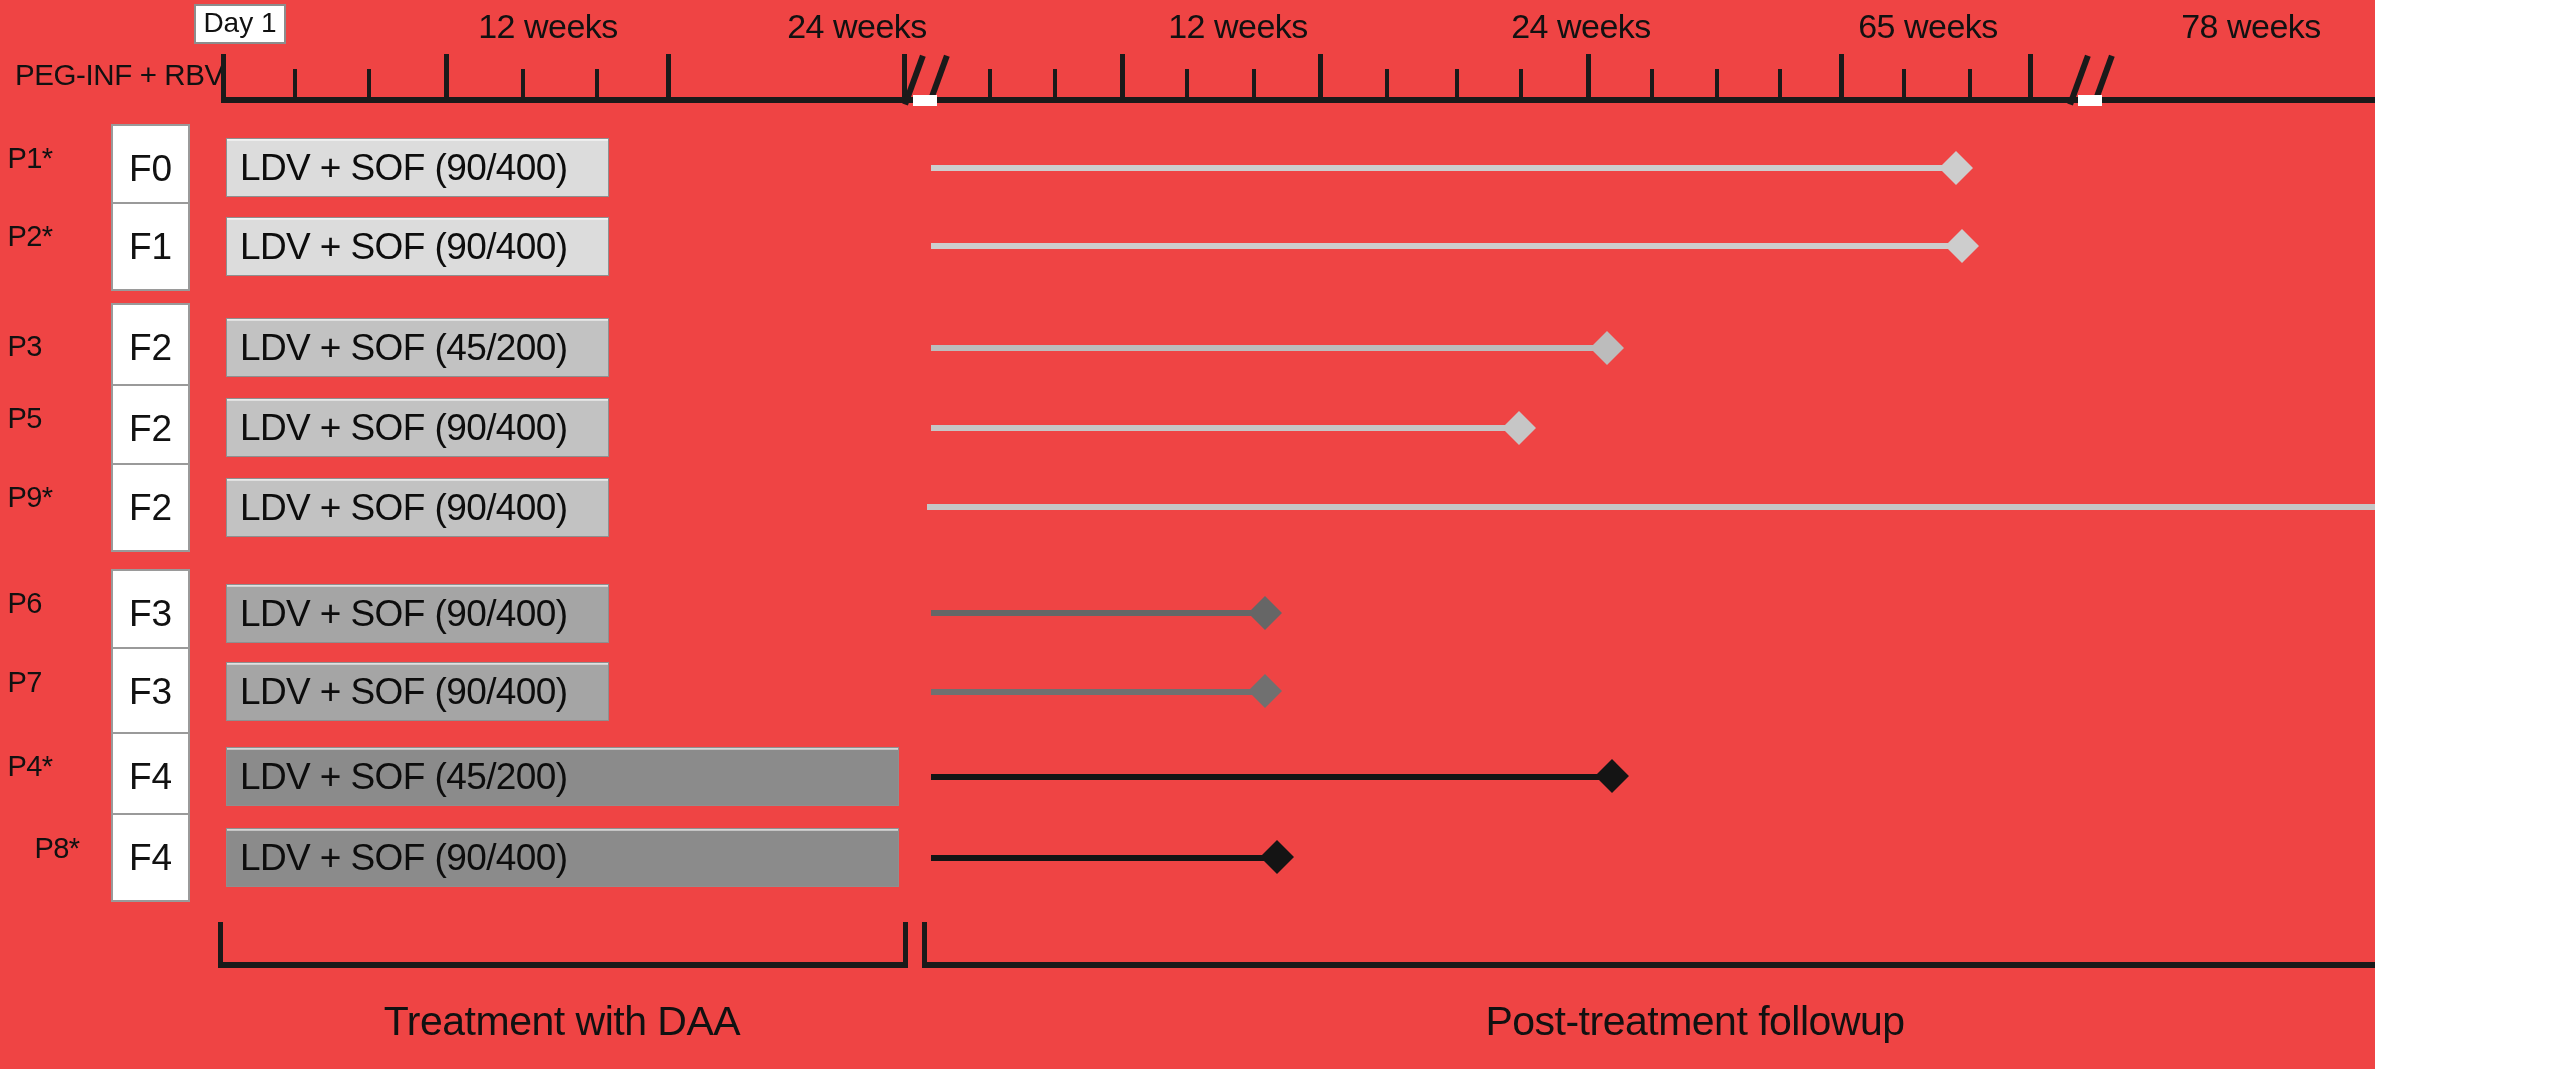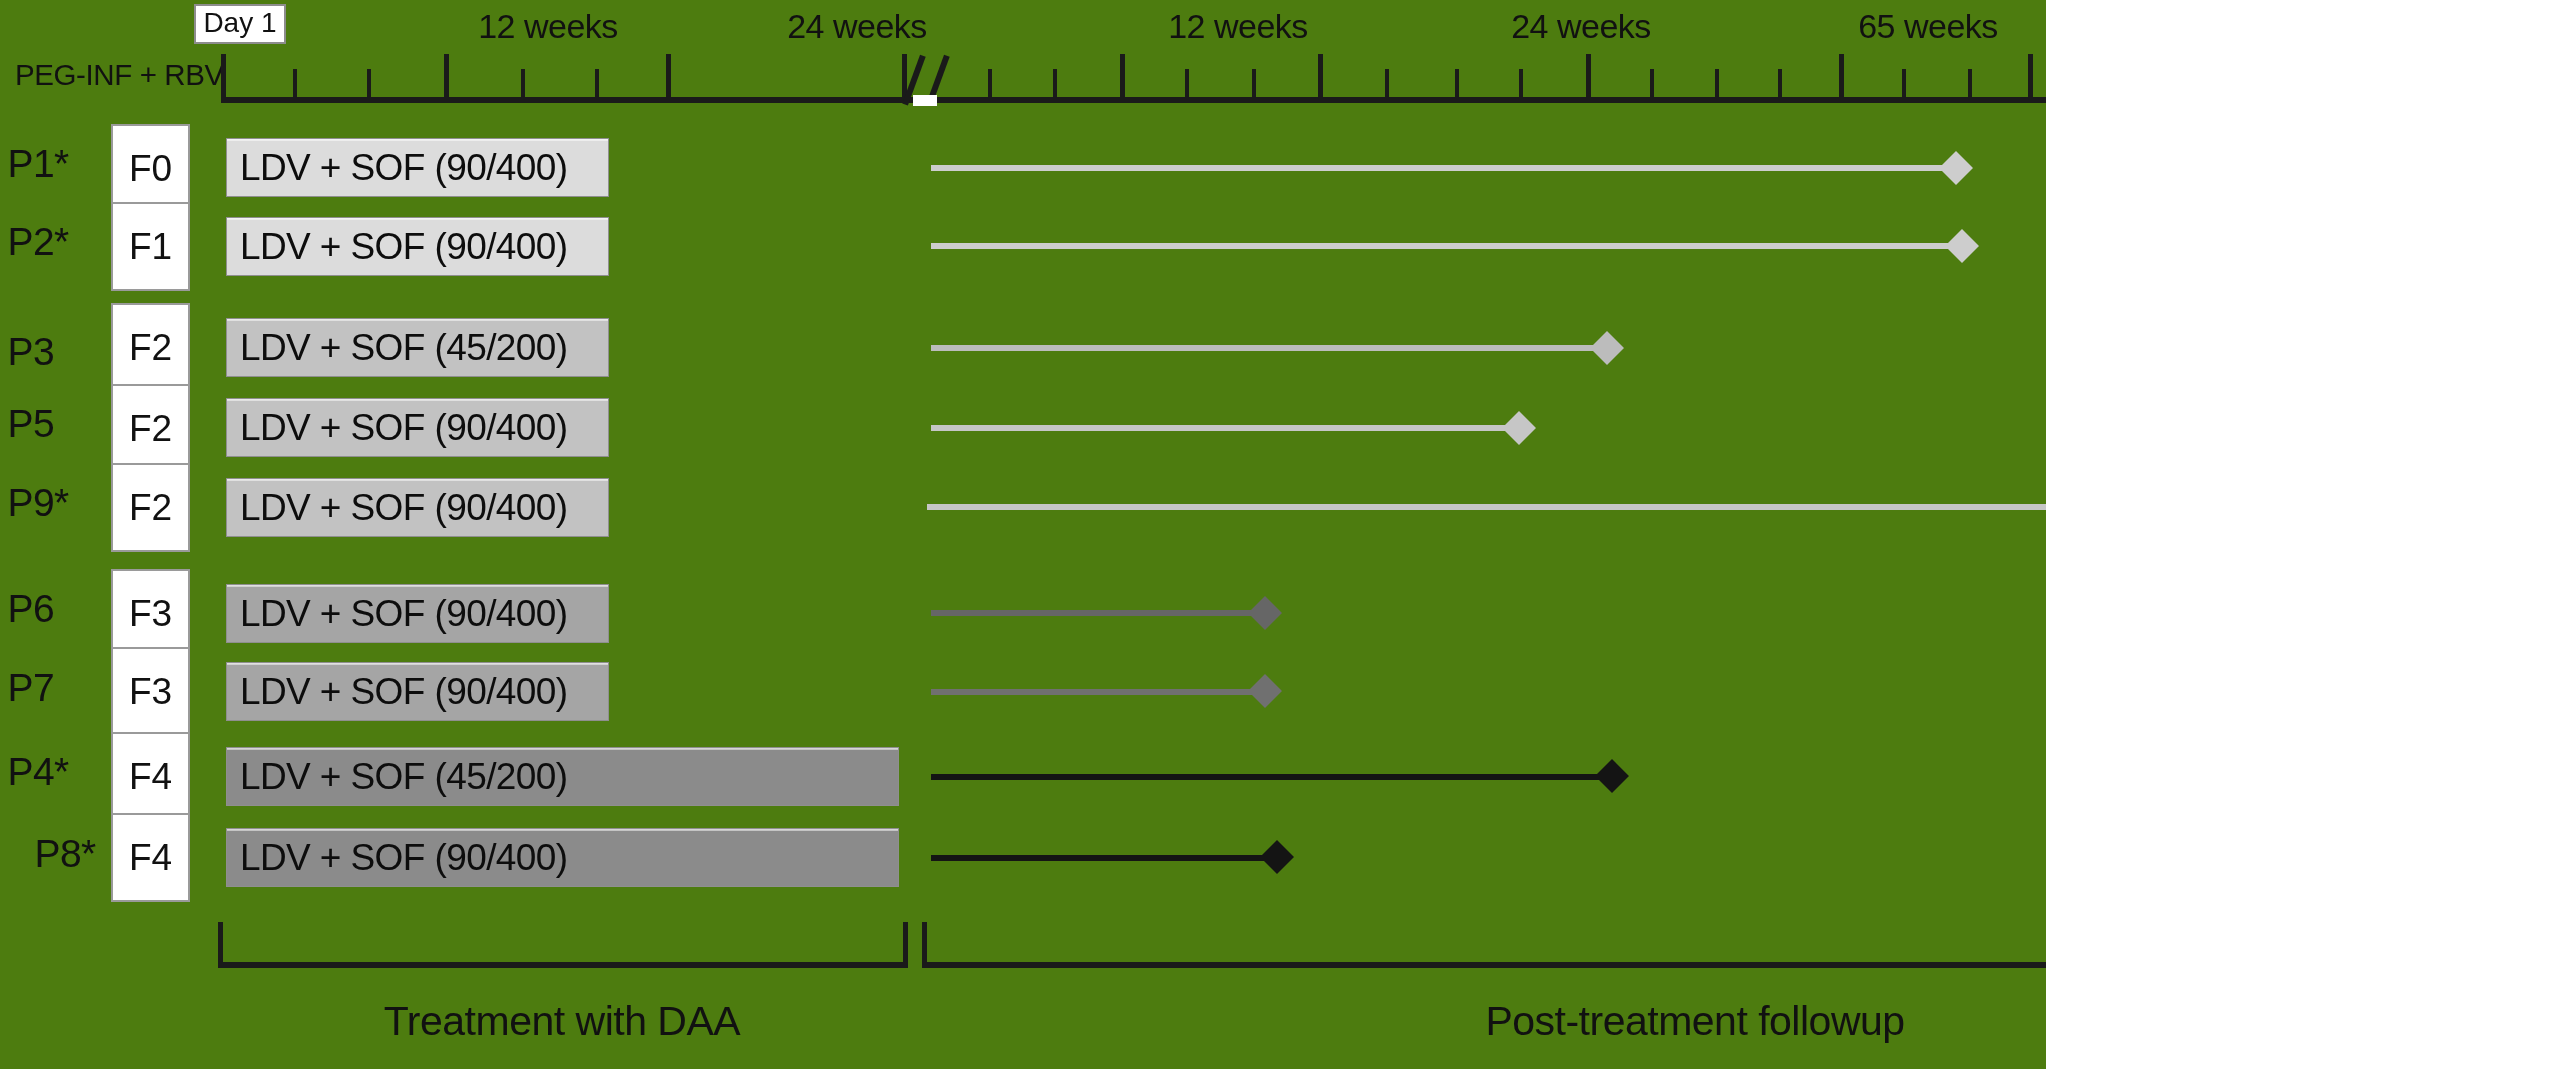--- a/index.html
+++ b/index.html
@@ -6,23 +6,23 @@
     margin: 0;
     padding: 0;
     background: #ffffff;
   }
   body {
     font-family: "Liberation Sans", sans-serif;
     color: #000000;
   }
   #figure {
     position: relative;
-    width: 2046px;
+    width: 2375px;
     height: 1069px;
-    background: #4d7c0f;
+    background: #ef4444;
     overflow: hidden;
   }
 
   
   .axis-line {
     position: absolute;
     background: #1a1a1a;
   }
   .tick {
     position: absolute;
@@ -58,21 +58,21 @@
   .break-mark {
     position: absolute;
     width: 5.5px;
     background: #1a1a1a;
     transform: rotate(20deg);
   }
 
   
   .patient-label {
     position: absolute;
-    font-size: 39px;
+    font-size: 29px;
     white-space: nowrap;
     color: #111111;
     letter-spacing: -0.5px;
   }
   .fibrosis-box {
     position: absolute;
     border: 2.8px solid #9a9a9a;
     background: #ffffff;
     font-size: 37px;
     display: flex;

